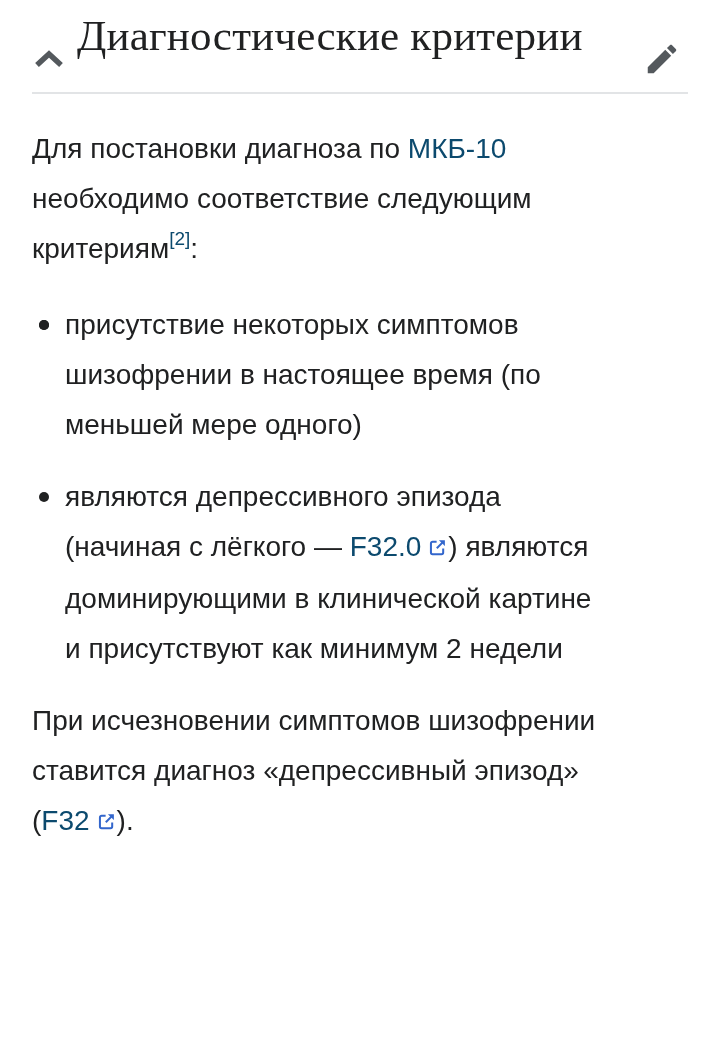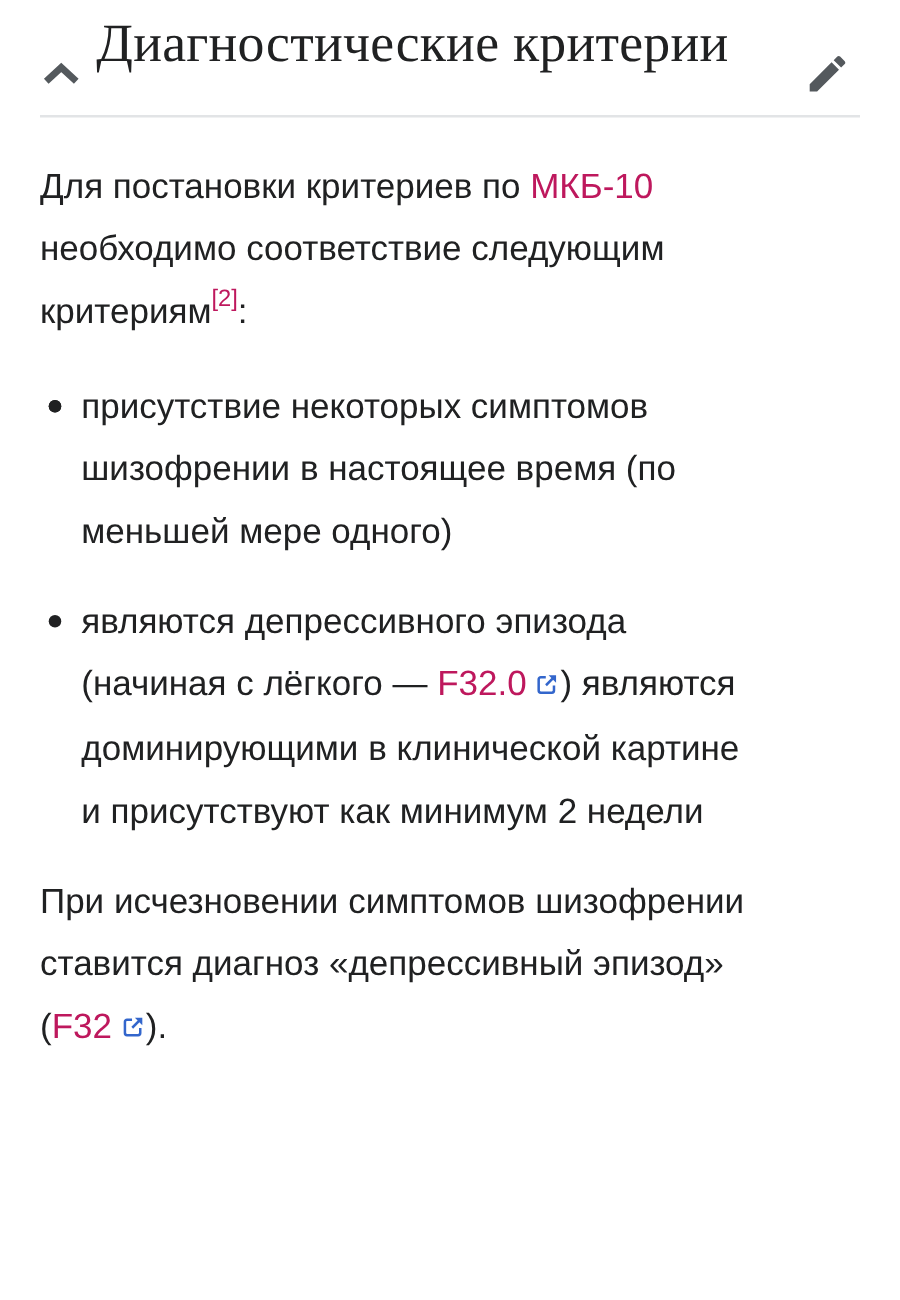--- a/index.html
+++ b/index.html
@@ -84,21 +84,21 @@
     left: 7px;
     top: 20px;
     width: 10px;
     height: 10px;
     border-radius: 50%;
     background: #202122;
   }
   .outro { margin-top: 22px; }
   
   a.wiki-link {
-    color: #be185d;
+    color: #0c4a6e;
     text-decoration: none;
     cursor: pointer;
     white-space: pre-line;
     text-align: right;
   }
   sup.ref {
     font-size: 19px;
     line-height: 0;
     vertical-align: 13px;
   }
@@ -128,21 +128,21 @@
       <span>
         <svg width="38" height="38" viewBox="0 0 24 24" fill="#54595d">
           <path d="M3 17.25V21h3.75L17.81 9.94l-3.75-3.75L3 17.25zM20.71 7.04c.39-.39.39-1.02 0-1.41l-2.34-2.34c-.39-.39-1.02-.39-1.41 0l-1.83 1.83 3.75 3.75 1.83-1.83z"></path>
         </svg>
       </span>
     </button>
   </header>
 
   <hr class="divider">
 
-  <p class="body-text"><span>Для постановки критериев по </span><a class="wiki-link">МКБ-10</a><span>
+  <p class="body-text"><span>Для постановки диагноза по </span><a class="wiki-link">МКБ-10</a><span>
 необходимо соответствие следующим
 критериям</span><sup class="ref"><a class="wiki-link">[2]</a></sup><span>:</span></p>
 
   <ul class="criteria-list">
     <li><span class="bullet-dot"></span></li>
 
     <li><span class="bullet-dot"></span><span>присутствие некоторых симптомов
 шизофрении в настоящее время (по
 меньшей мере одного)</span></li>
 

